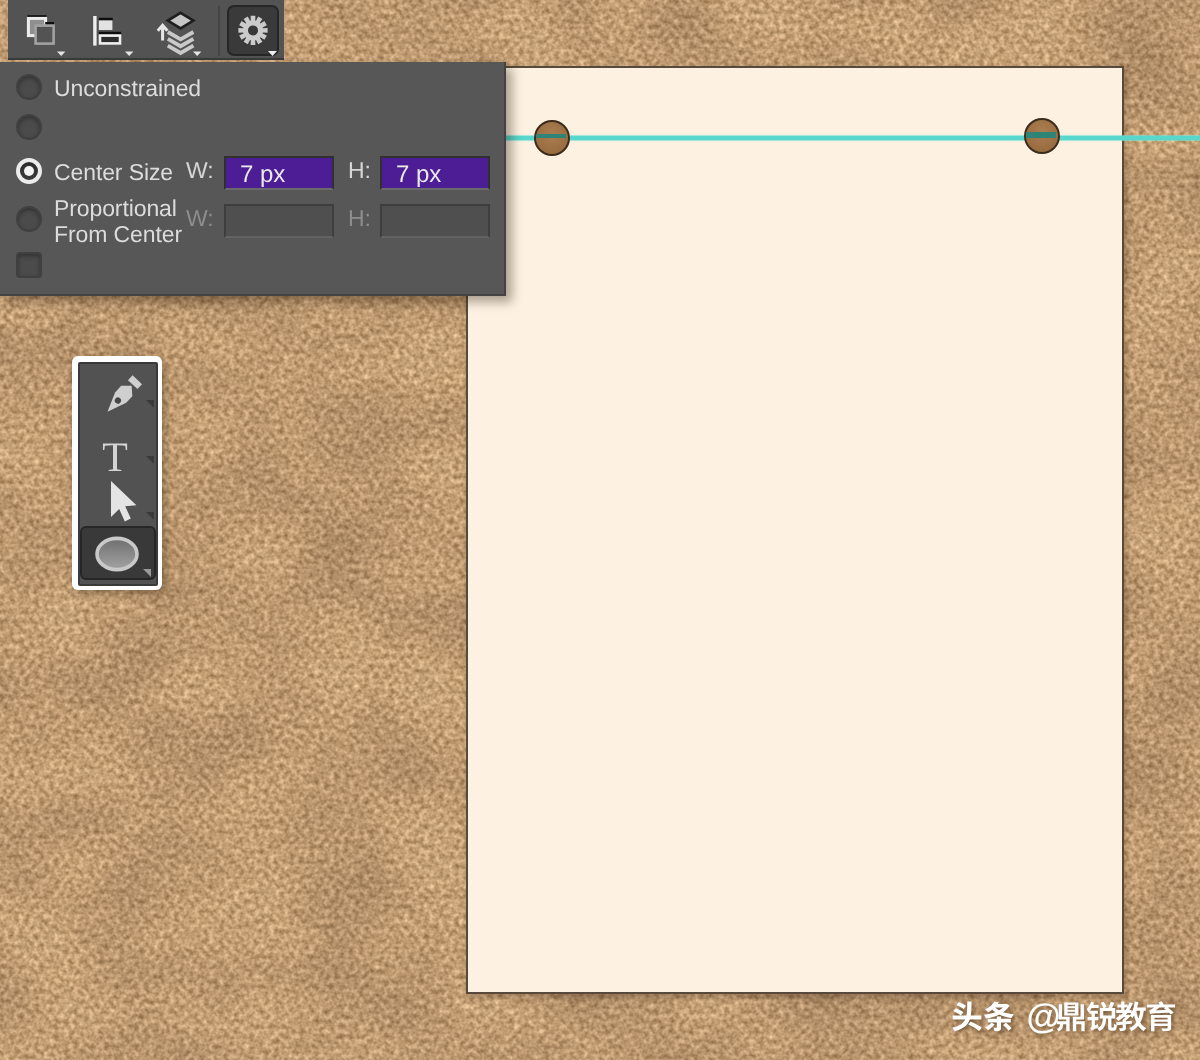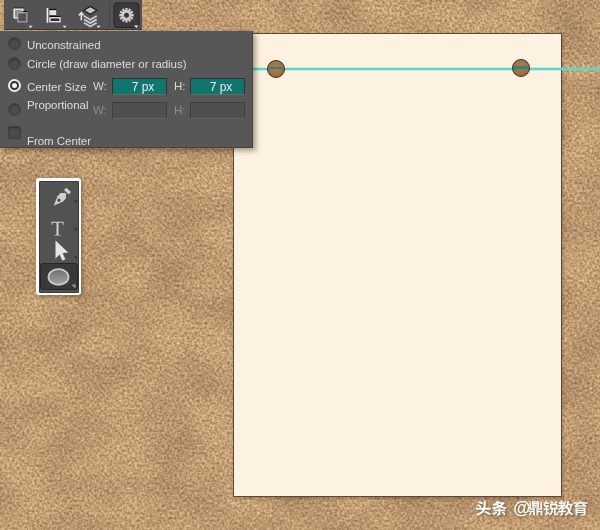--- a/index.html
+++ b/index.html
@@ -10,29 +10,29 @@
   
   #paper{left:233px;top:33px;width:329px;height:464px;background:#fdf2e1;border:1px solid #57493b;box-shadow:1px 2px 3px rgba(60,40,20,.3);}
   
   #guide{left:252px;top:67.5px;width:348px;height:2px;background:#58d7cd;box-shadow:0 0.5px 0.5px rgba(120,225,215,.7),0 -0.5px 0.5px rgba(120,225,215,.7);}
   
   .hole{width:18px;height:18px;border-radius:50%;border:1.8px solid #3b2c1d;background:radial-gradient(circle at 50% 38%,#ab7e51,#936639);overflow:hidden;}
   .hole .stripe{position:absolute;left:0;top:6.2px;width:15px;height:2.2px;background:#2e8577;}
   
   #toolbar{left:4px;top:0;width:138px;height:30px;background:#535353;border-bottom:1px solid #3a3a3a;}
   
-  #panel{left:0;top:31px;width:253px;height:117px;background:#575757;border-right:1px solid #434343;border-bottom:1px solid #434343;box-shadow:3px 3px 5px rgba(40,25,10,.38);color:#dcdcdc;font-size:11.5px;letter-spacing:-0.05px;text-align:center;}
+  #panel{left:0;top:31px;width:253px;height:117px;background:#575757;border-right:1px solid #434343;border-bottom:1px solid #434343;box-shadow:3px 3px 5px rgba(40,25,10,.38);color:#dcdcdc;font-size:11.5px;letter-spacing:-0.05px;}
   .row{position:absolute;left:8px;height:14px;line-height:14px;white-space:nowrap;}
   .radio{position:absolute;left:8px;width:13px;height:13px;border-radius:50%;background:#4b4b4b;border:1px solid #404040;box-shadow:inset 0 1px 2px rgba(0,0,0,.35);}
   .radio.sel{background:#3a3a3a;border:2px solid #ececec;}
   .radio.sel:after{content:"";position:absolute;left:2px;top:2px;width:5px;height:5px;border-radius:50%;background:#f4f4f4;}
   .check{position:absolute;left:8px;width:13px;height:13px;border-radius:2px;background:#4b4b4b;border:1px solid #404040;box-shadow:inset 0 1px 2px rgba(0,0,0,.35);}
   .lbl{position:absolute;color:#d6d6d6;}
   .lbl.dis{color:#8d8d8d;}
-  .inp{position:absolute;width:55px;height:17px;background:#0f766e;border:1px solid #303030;border-bottom-color:#6a6a6a;color:#e9e9e9;font-size:12px;letter-spacing:0;line-height:16px;padding-left:7px;}
+  .inp{position:absolute;width:55px;height:17px;background:#4c1d95;border:1px solid #303030;border-bottom-color:#6a6a6a;color:#e9e9e9;font-size:12px;letter-spacing:0;line-height:16px;padding-left:7px;}
   .inp.dis{background:#4f4f4f;border-color:#3e3e3e;border-bottom-color:#636363;}
   
   #palette{left:36px;top:178px;width:45px;height:117px;background:#fff;border-radius:3px;box-shadow:1px 2px 4px rgba(50,30,10,.4);}
   #pinner{position:absolute;left:2.5px;top:2.5px;width:40px;height:112px;background:#525252;border:1px solid #3a3a3a;border-radius:1px;}
   #selcell{position:absolute;left:3.5px;top:85px;width:38px;height:27px;background:#393939;border:1px solid #262626;border-radius:3px;}
   
   #wm{left:475px;top:497px;filter:drop-shadow(1px 1.5px 1px rgba(70,45,20,.6));}
 </style>
 </head>
 <body>
@@ -105,35 +105,34 @@
       <path d="M121.3 7.9 L123.7 7.9 L123.6 10.3 L124.0 10.4 L125.1 8.3 L127.2 9.5 L125.9 11.5 L126.2 11.8 L128.2 10.5 L129.4 12.6 L127.3 13.7 L127.4 14.1 L129.8 14.0 L129.8 16.4 L127.4 16.3 L127.3 16.7 L129.4 17.8 L128.2 19.9 L126.2 18.6 L125.9 18.9 L127.2 20.9 L125.1 22.1 L124.0 20.0 L123.6 20.1 L123.7 22.5 L121.3 22.5 L121.4 20.1 L121.0 20.0 L119.9 22.1 L117.8 20.9 L119.1 18.9 L118.8 18.6 L116.8 19.9 L115.6 17.8 L117.7 16.7 L117.6 16.3 L115.2 16.4 L115.2 14.0 L117.6 14.1 L117.7 13.7 L115.6 12.6 L116.8 10.5 L118.8 11.8 L119.1 11.5 L117.8 9.5 L119.9 8.3 L121.0 10.4 L121.4 10.3Z" fill="#cbcbcb"></path>
       <circle cx="122.5" cy="15.2" r="2.5" fill="#383838"></circle>
       <path d="M130 25.5 l4.5 0 l-2.25 2.5 z" fill="#efefef"></path>
     </svg>
   </div>
 
   <div id="panel" class="abs">
     <div class="radio" style="top:6px"></div>
     <div class="row" style="left:27px;top:6.5px">Unconstrained</div>
     <div class="radio" style="top:26px"></div>
-    <div class="row" style="left:27px;top:25.5px">Circle (draw diameter or radius)</div>
     <div class="radio sel" style="top:47.5px"></div>
     <div class="row" style="left:27px;top:48.5px">Center Size</div>
     <div class="lbl" style="left:93px;top:48.5px">W:</div>
     <div class="inp" style="left:112px;top:47px">7 px</div>
     <div class="lbl" style="left:174px;top:48.5px">H:</div>
     <div class="inp" style="left:190px;top:47px">7 px</div>
     <div class="radio" style="top:72px"></div>
     <div class="row" style="left:27px;top:67px">Proportional</div>
     <div class="lbl dis" style="left:93px;top:72.5px">W:</div>
     <div class="inp dis" style="left:112px;top:71px"></div>
     <div class="lbl dis" style="left:174px;top:72.5px">H:</div>
     <div class="inp dis" style="left:190px;top:71px"></div>
     <div class="check" style="top:95px"></div>
-    <div class="row" style="left:27px;top:103px">From Center</div>
+    <div class="row" style="left:27px;top:80px">From Center</div>
   </div>
 
   <div id="palette" class="abs">
     <div id="pinner"></div>
     <div id="selcell"></div>
     <svg width="45" height="117" style="position:absolute;left:0;top:0">
 
       <g transform="translate(21.8,23.5) rotate(43) scale(1.12)" fill="#cfcfcf">
         <path d="M0 -10.5 l3.4 3.2 l0 4 l-3.4 8.6 l-3.4 -8.6 l0 -4 z"></path>
         <circle cx="0" cy="-1.5" r="1.4" fill="#474747"></circle>

